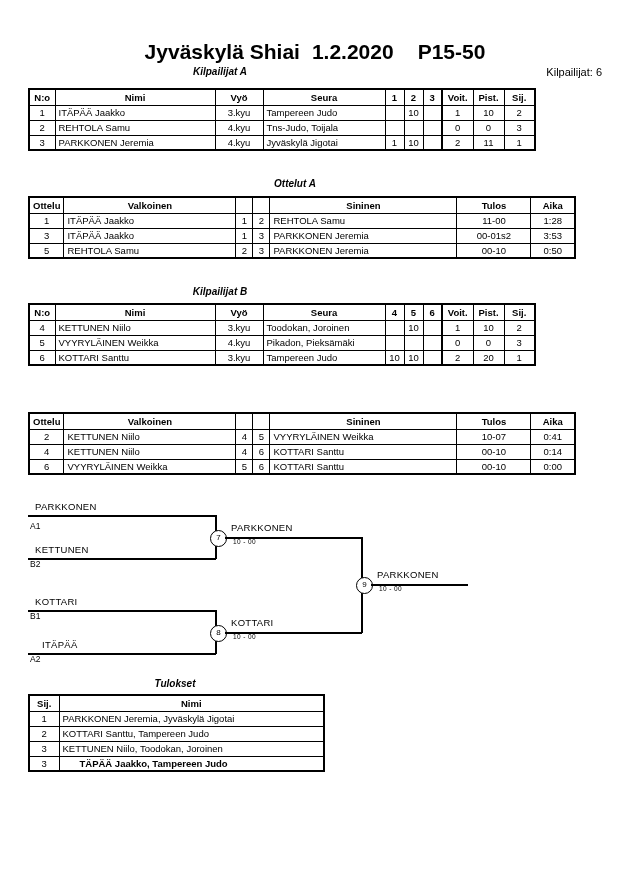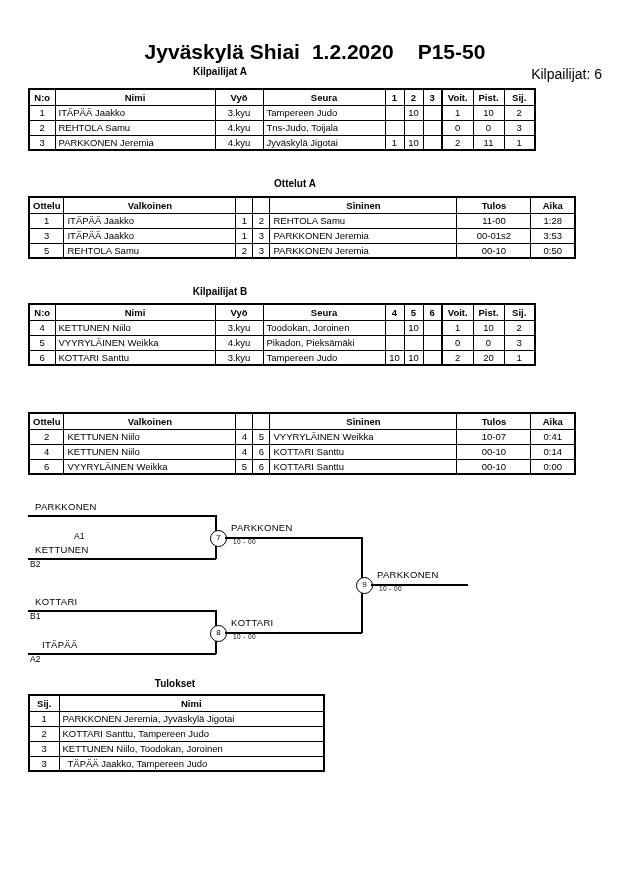--- a/index.html
+++ b/index.html
@@ -23,29 +23,30 @@
     width: 630px;
     text-align: center;
     font-size: 21px;
     font-weight: bold;
     letter-spacing: 0px;
   }
   .doc-title .sp { display: inline-block; width: 12px; }
   .competitor-count {
     position: absolute;
     right: 28px; top: 66px;
-    font-size: 14px;
+    font-size: 11px;
   }
 
   
   .section-caption {
     position: absolute;
     font-size: 10px;
     font-weight: bold;
     text-align: center;
+    font-style: italic;
   }
 
   
   table.grid {
     position: absolute;
     border-collapse: collapse;
     font-size: 9.5px;
     background: #0ea5e9;
   }
   table.grid td, table.grid th {
@@ -86,21 +87,21 @@
   .matches .col-white{ width: 172px; }
   .matches .col-n    { width: 17px; }
   .matches .col-blue { width: 187px; }
   .matches .col-res  { width: 74px; }
   .matches .col-time { width: 44px; }
 
   
   .results .col-rank { width: 30px; }
   .results .col-rname{ width: 265px; }
   .results td { height: 17px; }
-  .results .indent { padding-left: 8px; }
+  .results .indent { padding-left: 20px; font-weight: bold; }
 
   
   #bracket {
     position: absolute;
     left: 0; top: 495px;
     width: 630px; height: 180px;
   }
   .bk-line {
     position: absolute;
     background: #000000;
@@ -344,21 +345,21 @@
       <td class="c">00-10</td>
       <td class="c">0:00</td>
     </tr>
   </tbody>
 </table>
 
 <div id="bracket">
 
   <div class="bk-name" style="left:35px; top:6px;">PARKKONEN</div>
   <div class="bk-line bk-h" style="left:28px; top:20px; width:188px;"></div>
-  <div class="bk-seed" style="left:30px; top:36px;margin-left:44px;">A1</div>
+  <div class="bk-seed" style="left:30px; top:26px;">A1</div>
 
   <div class="bk-name" style="left:35px; top:49px;">KETTUNEN</div>
   <div class="bk-line bk-h" style="left:28px; top:63px; width:188px;"></div>
   <div class="bk-seed" style="left:30px; top:64px;">B2</div>
 
   <div class="bk-line bk-v" style="left:215px; top:20px; height:44px;"></div>
 
   <div class="bk-circle" style="left:210px; top:35px;">7</div>
   <div class="bk-name" style="left:231px; top:27px;">PARKKONEN</div>
   <div class="bk-line bk-h" style="left:225px; top:42px; width:137px;"></div>

